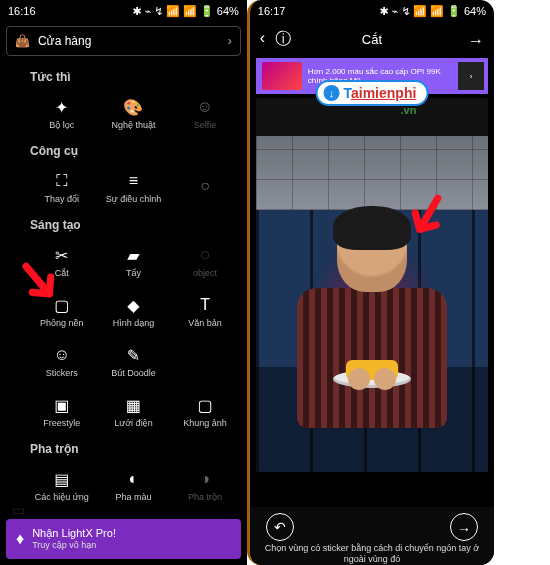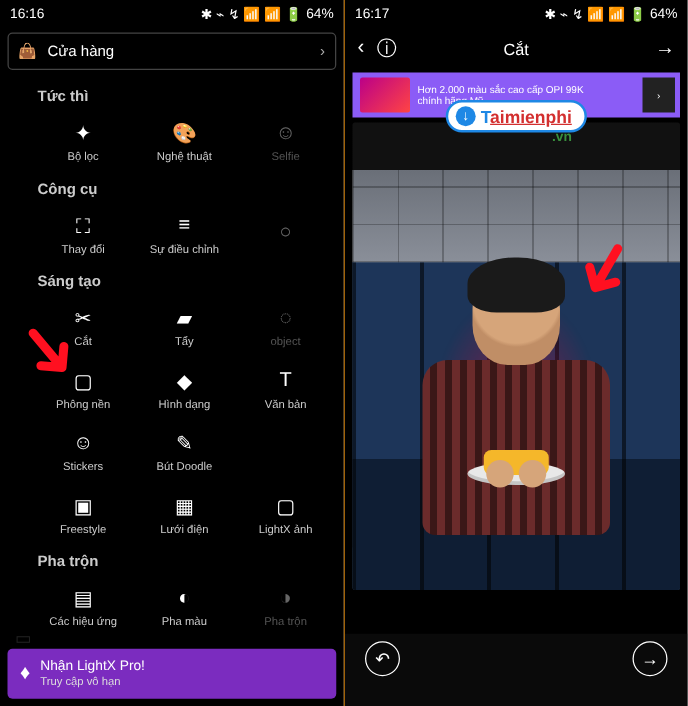--- a/index.html
+++ b/index.html
@@ -1,19 +1,19 @@
 <!DOCTYPE html>
 <html><head>
 <meta charset="utf-8">
 <style>
   * { box-sizing: border-box; margin: 0; padding: 0; }
   body { background: #fff; font-family: -apple-system, Helvetica, Arial, sans-serif; }
-  .wrap { display: flex; width: 550px; height: 565px; }
+  .wrap { display: flex; width: 494px; height: 565px; }
   .phone { width: 275px; height: 565px; background: #000; position: relative; overflow: hidden; }
-  .phone.right { border-left: 1px solid #a16207; }
+  .phone.right { border-left: 3px solid #a16207; border-radius: 14px; }
 
   
   .status { height: 22px; display: flex; align-items: center; justify-content: space-between; padding: 0 8px; color: #fff; font-size: 11px; }
   .status .right-icons { display: flex; gap: 3px; align-items: center; }
 
   
   .shop-bar { height: 30px; margin: 4px 6px; border: 1px solid #444; border-radius: 4px; display: flex; align-items: center; padding: 0 8px; color: #fff; font-size: 12px; gap: 8px; }
   .shop-bar .chev { margin-left: auto; color: #aaa; }
 
   .menu { padding: 4px 8px 0 8px; color: #fff; margin-left: 20px; }
@@ -193,21 +193,21 @@
         <div class="cell">
             <span class="ic">▣</span>
             <span>Freestyle</span>
           </div>
         <div class="cell">
             <span class="ic">▦</span>
             <span>Lưới điện</span>
           </div>
         <div class="cell">
             <span class="ic">▢</span>
-            <span>LightX ảnh</span>
+            <span>Khung ảnh</span>
           </div>
       </div>
 
       <div class="sect-title">Pha trộn</div>
       <div class="grid">
         <div class="cell">
             <span class="ic">▤</span>
             <span>Các hiệu ứng</span>
           </div>
         <div class="cell">
@@ -293,16 +293,17 @@
       <span style="width:16px;height:16px;border-radius:50%;background:#1e88e5;color:#fff;display:inline-flex;align-items:center;justify-content:center;font-size:11px">↓</span>
       <span><span class="blue">T</span><span class="red">aimienphi</span></span>
       <span class="vn">.vn</span>
     </div>
 
     <div class="bottombar">
       <div class="btns">
         <div class="btn">↶</div>
         <div class="btn">→</div>
       </div>
+      <div class="hint">Chọn vùng có sticker bằng cách di chuyển ngón tay ở ngoài vùng đó</div>
     </div>
   </div>
 
 </div>
 
 </body></html>

